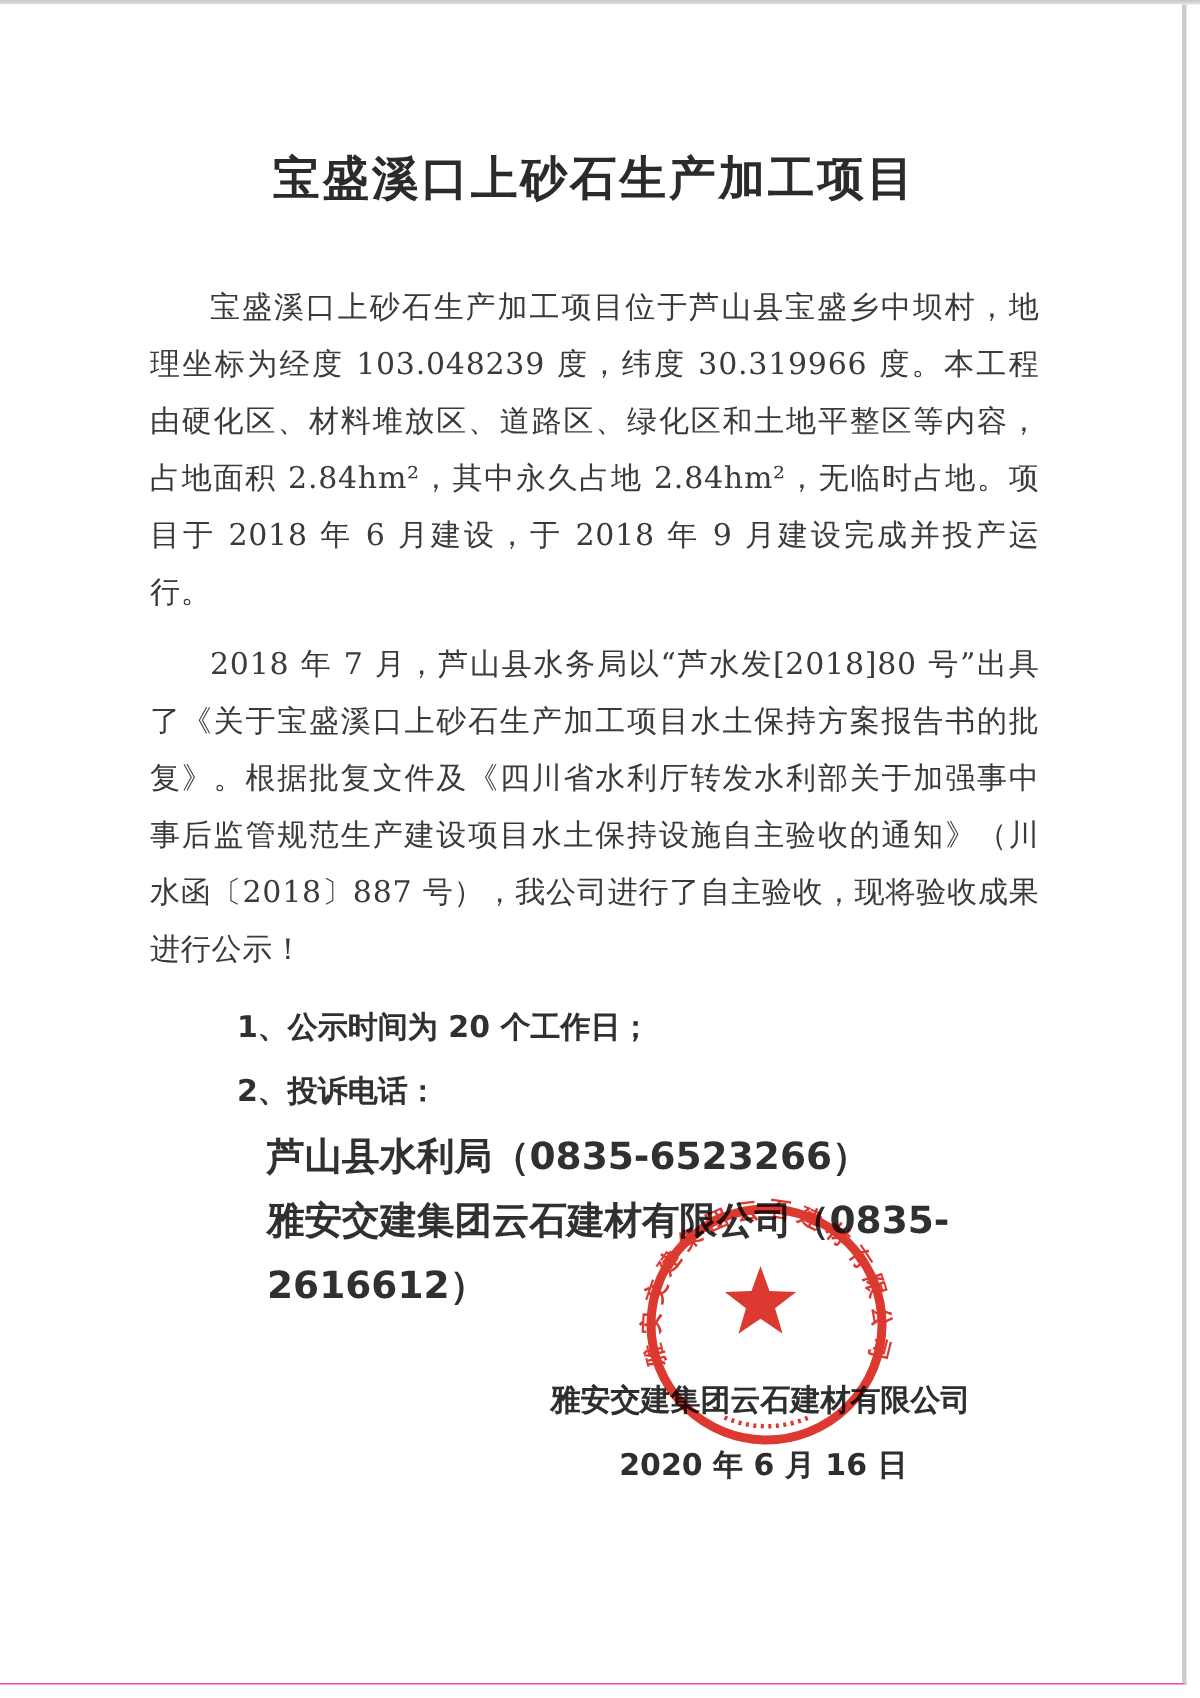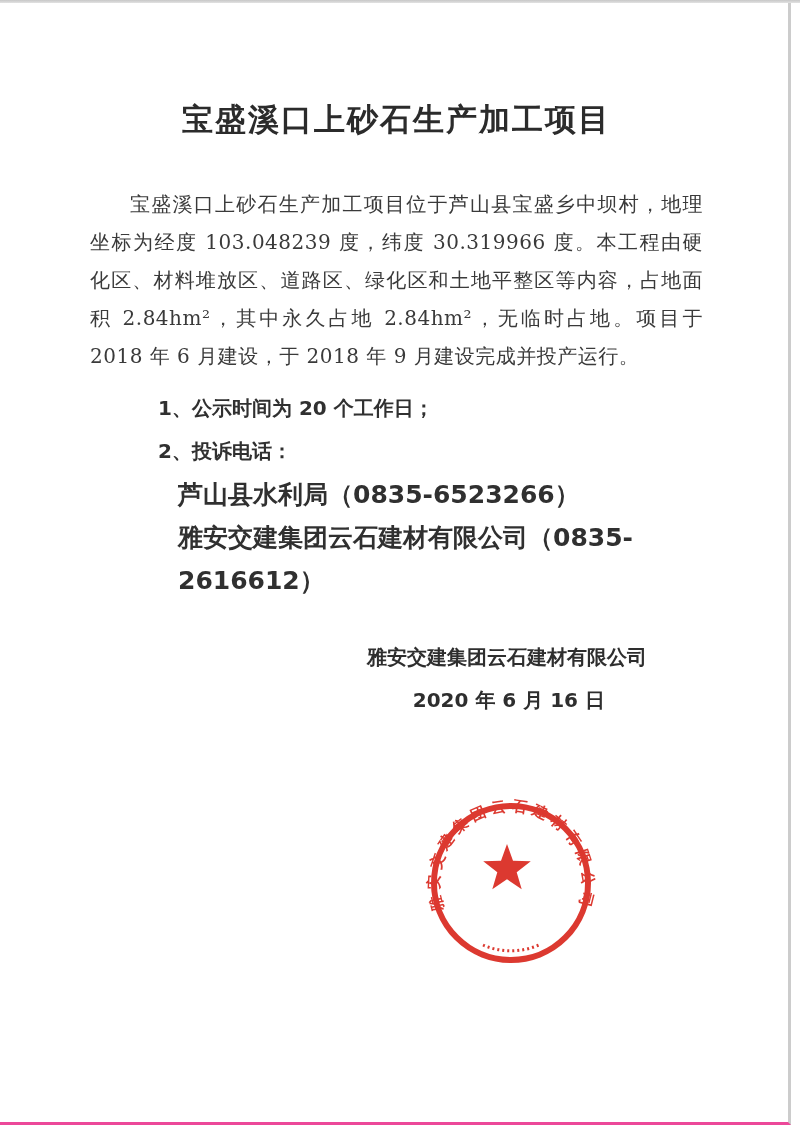--- a/index.html
+++ b/index.html
@@ -22,35 +22,35 @@
     top: 0; left: 0;
     width: 800px; height: 3px;
     background: linear-gradient(#c7c7c7, #e2e2e2);
   }
   .page {
     position: absolute;
     top: 3px; left: 0;
     width: 788px; height: 1119px;
     background: #ffffff;
     border-right: 3px solid #cccccc;
-    border-bottom: 3px solid #ec4899;
+    border-bottom: 1px solid #ec4899;
   }
   .content {
     padding: 94px 85px 0 90px;
   }
   .title {
     text-align: center;
     font-weight: bold;
     font-size: 31px;
     line-height: 44px;
     letter-spacing: 2px;
     color: #2b2b2b;
   }
   .para {
-    margin: 0;
+    margin: 10px;
     font-size: 20px;
     line-height: 38px;
     text-align: justify;
     text-indent: 2em;
     color: #3a3a3a;
     letter-spacing: 0.5px;
   }
   .para-first { margin-top: 44px; }
   .para-next  { margin-top: 4px; }
   .list {
@@ -98,20 +98,21 @@
 
   <div class="page">
     <div class="content">
 
       <div class="title">
         <div>宝盛溪口上砂石生产加工项目</div>
       </div>
 
       <p class="para para-first">宝盛溪口上砂石生产加工项目位于芦山县宝盛乡中坝村，地理坐标为经度 103.048239 度，纬度 30.319966 度。本工程由硬化区、材料堆放区、道路区、绿化区和土地平整区等内容，占地面积 2.84hm²，其中永久占地 2.84hm²，无临时占地。项目于 2018 年 6 月建设，于 2018 年 9 月建设完成并投产运行。</p>
 
+      <p class="para para-next">2018 年 7 月，芦山县水务局以“芦水发[2018]80 号”出具了《关于宝盛溪口上砂石生产加工项目水土保持方案报告书的批复》。根据批复文件及《四川省水利厅转发水利部关于加强事中事后监管规范生产建设项目水土保持设施自主验收的通知》（川水函〔2018〕887 号），我公司进行了自主验收，现将验收成果进行公示！</p>
 
       <div class="list">
         <div class="list-item">1、公示时间为 20 个工作日；</div>
         <div class="list-item">2、投诉电话：</div>
       </div>
 
       <div class="contacts">
         <div class="contact">芦山县水利局（0835-6523266）</div>
         <div class="contact">雅安交建集团云石建材有限公司（0835-2616612）</div>
       </div>

